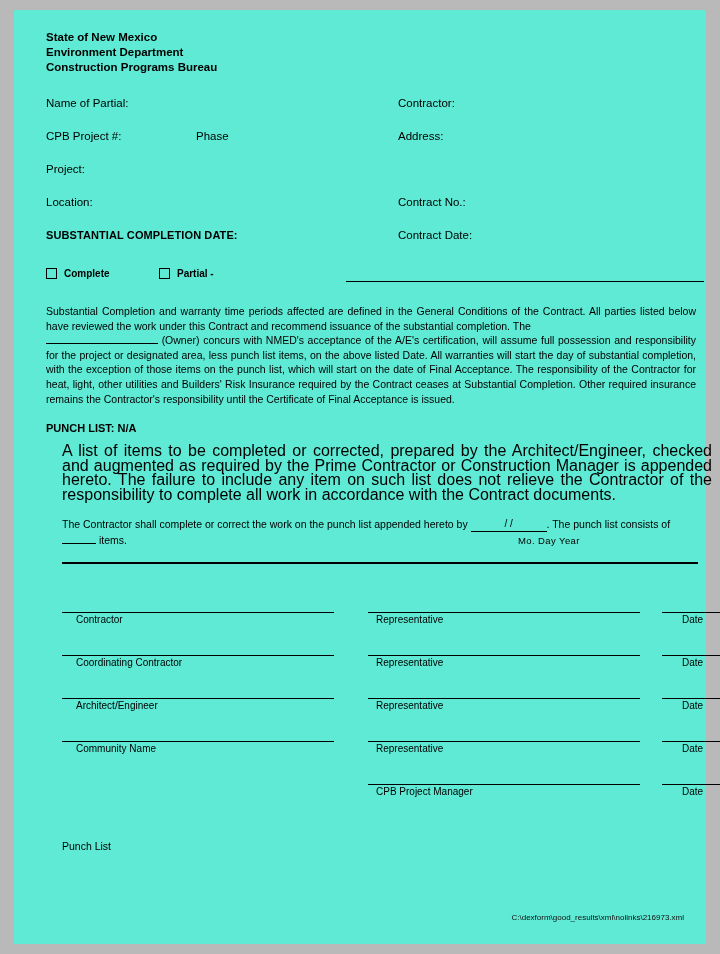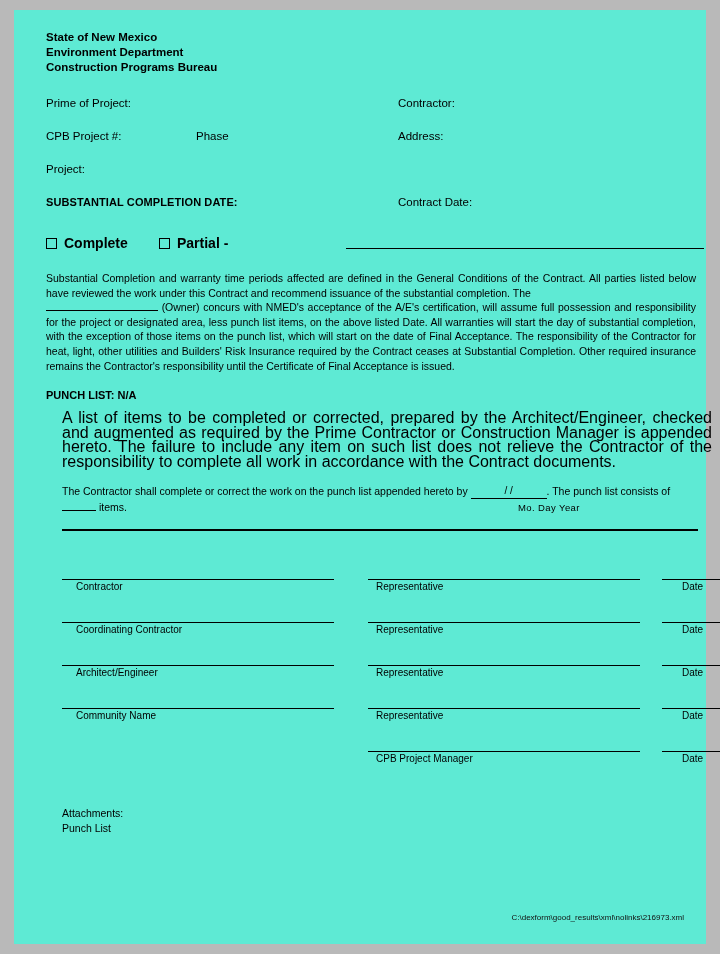--- a/index.html
+++ b/index.html
@@ -80,21 +80,21 @@
     font-size: 11px;
     letter-spacing: 0.1px;
   }
 
   
   .checkrow {
     position: relative;
     margin-top: 4px;
     margin-left: 14px;
     height: 24px;
-    font-size: 14px;
+    font-size: 10px;
     font-weight: bold;
   }
   .cbox {
     display: inline-block;
     width: 9px;
     height: 9px;
     border: 1px solid #000;
     margin-right: 7px;
     vertical-align: middle;
     position: relative;
@@ -238,30 +238,34 @@
 
       <div class="agency">
         <div>State of New Mexico</div>
         <div>Environment Department</div>
         <div>Construction Programs Bureau</div>
       </div>
 
 
       <div class="fields">
         <div class="frow">
-          <span class="fl">Prime of Project:</span>
+          <span class="fl">Name of Partial:</span>
           <span class="fr">Contractor:</span>
         </div>
         <div class="frow">
           <span class="fl">CPB Project #:</span>
           <span class="fmid">Phase</span>
           <span class="fr">Address:</span>
         </div>
         <div class="frow">
           <span class="fl">Project:</span>
+        </div>
+        <div class="frow">
+          <span class="fl">Location:</span>
+          <span class="fr">Contract No.:</span>
         </div>
         <div class="frow">
           <span class="fl bold">SUBSTANTIAL COMPLETION DATE:</span>
           <span class="fr">Contract Date:</span>
         </div>
       </div>
 
       <div class="checkrow">
         <span class="chk1">
           <span class="cbox"></span><span>Complete</span>
@@ -335,21 +339,20 @@
         <div class="sigrow">
           <span class="sigcell c2"></span>
           <span class="sigcaption col2lbl">CPB Project Manager</span>
           <span class="datecell"></span>
           <span class="sigcaption col3lbl">Date</span>
         </div>
 
       </div>
 
       <div class="attach">
-        <div>Attachments:</div>
         <div>Punch List</div>
       </div>
 
     </div>
 
     <div class="footer">C:\dexform\good_results\xml\nolinks\216973.xml</div>
   </div>
 </div>
 
 </body></html>

